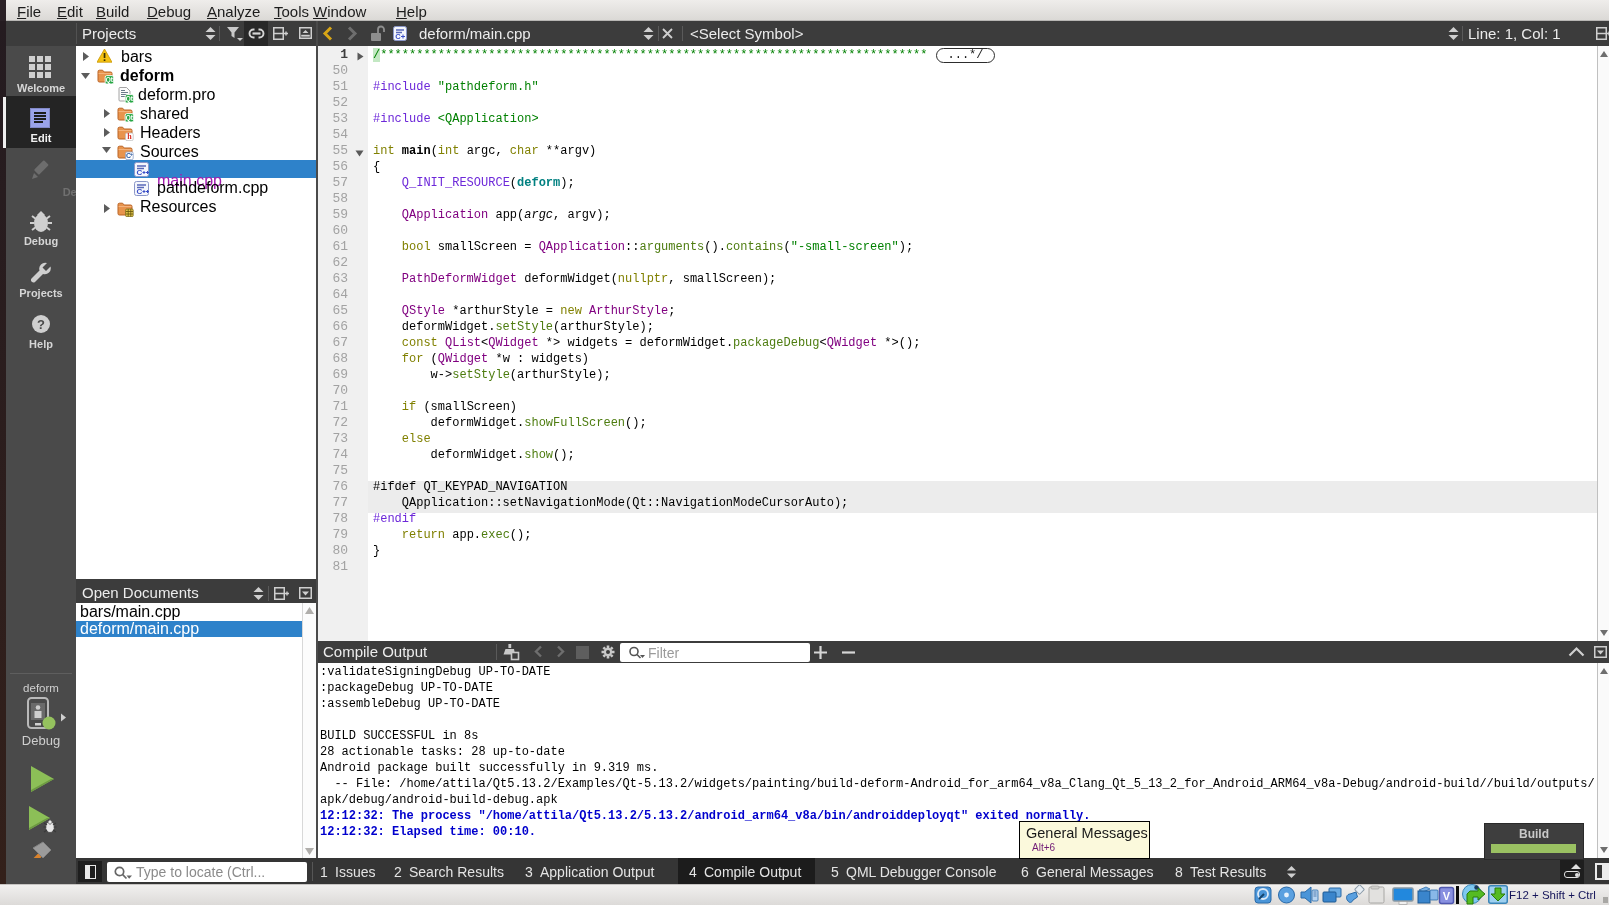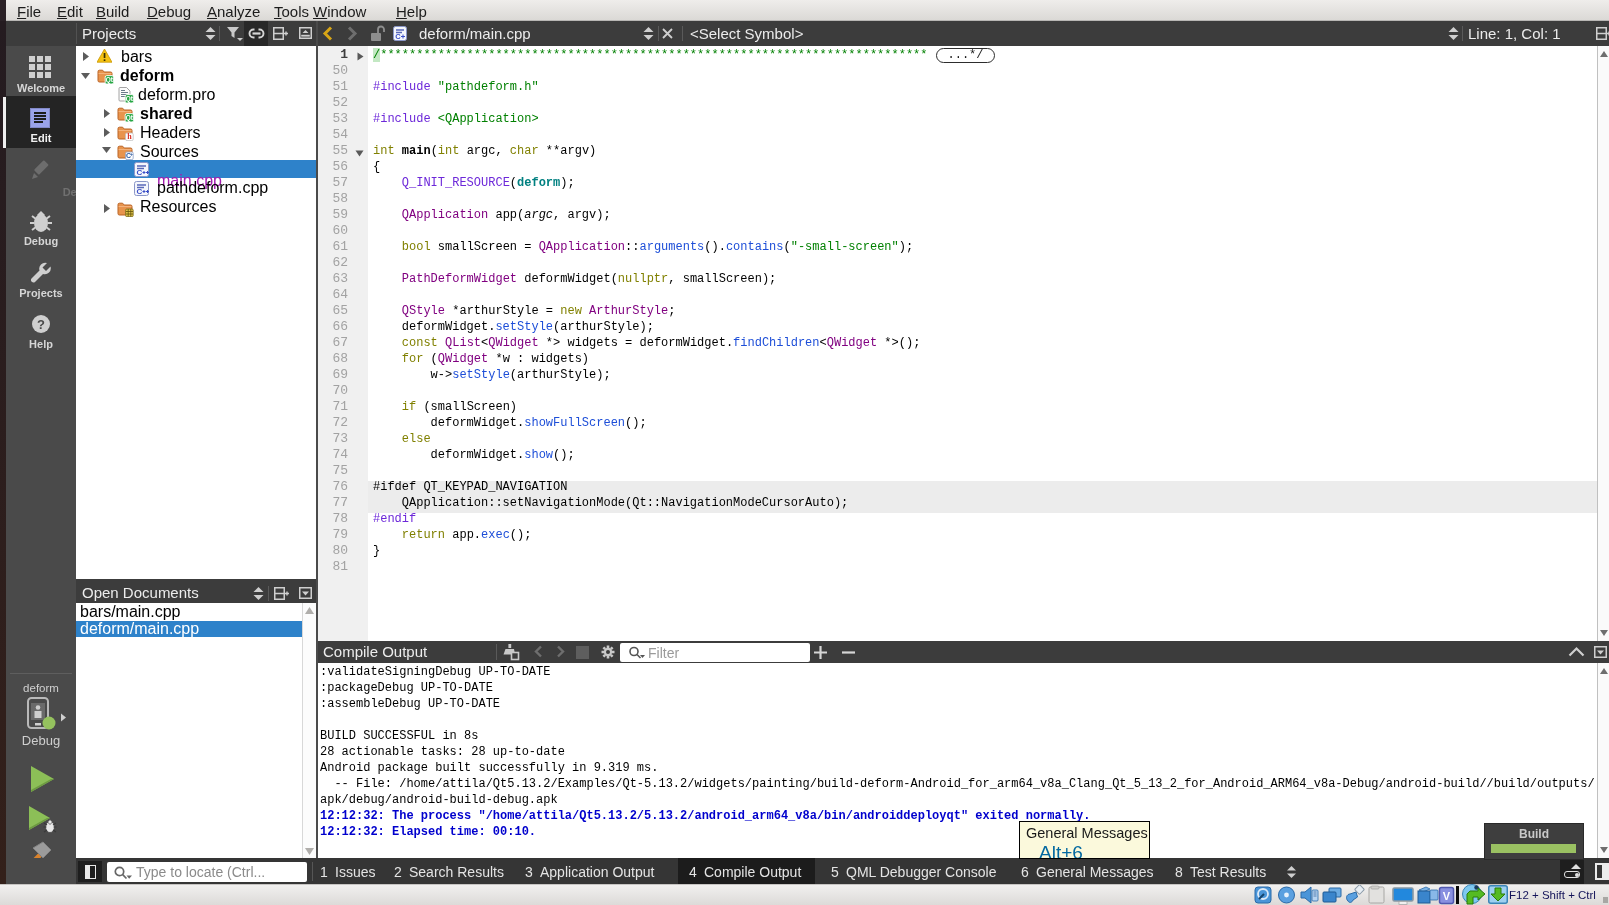--- a/index.html
+++ b/index.html
@@ -3,21 +3,21 @@
 <meta charset="utf-8">
 <style>
   * { margin:0; padding:0; box-sizing:border-box; }
   html,body { width:1609px; height:905px; overflow:hidden; background:#fff;
     font-family:"Liberation Sans", sans-serif; }
   #page { position:relative; width:1609px; height:905px; overflow:hidden; }
   .abs { position:absolute; }
   pre { font-family:"Liberation Mono", monospace; font-size:12px; line-height:16px; }
   .k { color:#808000; }
   .t { color:#800080; }
-  .f { color:#1d4ed8;text-align:center; }
+  .f { color:#4d7c0f;text-align:center; }
   .s { color:#008000; }
   .m { color:#6d28d9; }
   .te { color:#008080; font-weight:bold; }
   .b { font-weight:bold; }
   .it { font-style:italic; }
   .lbl { font-size:11px; font-weight:bold; color:#d6d6d6; text-align:center; width:70px; }
 </style>
 </head>
 <body>
 <div id="page">
@@ -224,21 +224,21 @@
 
     <svg class="abs" style="left:28px;top:62px;" width="6" height="9" viewBox="0 0 6 9">
         <path d="M0 0 L6 4.5 L0 9 Z" fill="#5c5c5c"></path>
       </svg>
     <svg class="abs" style="left:41px;top:59px;" width="17" height="16" viewBox="0 0 17 16">
       <path d="M1 3.6 Q1 2.2 2.4 2.2 L5.6 2.2 L7.3 4 L13.6 4 Q15 4 15 5.4 L15 12.6 Q15 14 13.6 14 L2.4 14 Q1 14 1 12.6 Z" fill="#e8944d" stroke="#b96325" stroke-width="1"></path>
       <path d="M1.6 5 L14.4 5 L14.4 6 L1.6 6 Z" fill="#f3b37e"></path>
       <rect x="8.2" y="7.6" width="8.4" height="8.4" rx="1.6" fill="#27a745" stroke="#fff" stroke-width="0.9"></rect>
       <text x="12.4" y="14" font-size="6.5" font-weight="bold" fill="#fff" text-anchor="middle" font-family="Liberation Sans">Qt</text>
     </svg>
-    <div class="abs" style="left:64px;top:57px;line-height:19px;font-weight:bold;">shared</div>
+    <div class="abs" style="left:64px;top:57px;line-height:19px;">shared</div>
 
     <svg class="abs" style="left:28px;top:81px;" width="6" height="9" viewBox="0 0 6 9">
         <path d="M0 0 L6 4.5 L0 9 Z" fill="#5c5c5c"></path>
       </svg>
     <svg class="abs" style="left:41px;top:78px;" width="17" height="16" viewBox="0 0 17 16">
       <path d="M1 3.6 Q1 2.2 2.4 2.2 L5.6 2.2 L7.3 4 L13.6 4 Q15 4 15 5.4 L15 12.6 Q15 14 13.6 14 L2.4 14 Q1 14 1 12.6 Z" fill="#e8944d" stroke="#b96325" stroke-width="1"></path>
       <path d="M1.6 5 L14.4 5 L14.4 6 L1.6 6 Z" fill="#f3b37e"></path>
       <rect x="8.6" y="8" width="7.6" height="7.6" rx="1.4" fill="#fff" stroke="#c0c0c0" stroke-width="0.8"></rect>
       <text x="12.4" y="14.2" font-size="8" font-weight="bold" fill="#d93025" text-anchor="middle" font-family="Liberation Serif">h</text>
     </svg>
@@ -371,21 +371,21 @@
     <span class="m">Q_INIT_RESOURCE</span>(<span class="te">deform</span>);
 
     <span class="t">QApplication</span> app(<span class="it">argc</span>, argv);
 
     <span class="k">bool</span> smallScreen = <span class="t">QApplication</span>::<span class="f">arguments</span>().<span class="f">contains</span>(<span class="s">"-small-screen"</span>);
 
     <span class="t">PathDeformWidget</span> deformWidget(<span class="k">nullptr</span>, smallScreen);
 
     <span class="t">QStyle</span> *arthurStyle = <span class="k">new</span> <span class="t">ArthurStyle</span>;
     deformWidget.<span class="f">setStyle</span>(arthurStyle);
-    <span class="k">const</span> <span class="t">QList</span>&lt;<span class="t">QWidget</span> *&gt; widgets = deformWidget.<span class="f">findChildren</span>&lt;<span class="t">QWidget</span> *&gt;();
+    <span class="k">const</span> <span class="t">QList</span>&lt;<span class="t">QWidget</span> *&gt; widgets = deformWidget.<span class="f">packageDebug</span>&lt;<span class="t">QWidget</span> *&gt;();
     <span class="k">for</span> (<span class="t">QWidget</span> *w : widgets)
         w-&gt;<span class="f">setStyle</span>(arthurStyle);
 
     <span class="k">if</span> (smallScreen)
         deformWidget.<span class="f">showFullScreen</span>();
     <span class="k">else</span>
         deformWidget.<span class="f">show</span>();
 
 #ifdef QT_KEYPAD_NAVIGATION
     QApplication::setNavigationMode(Qt::NavigationModeCursorAuto);
@@ -509,21 +509,21 @@
 
   <div class="abs" style="left:6px;top:858px;width:70px;height:26px;background:#4a4a4a;"></div>
 
   <div class="abs" style="left:1484px;top:823px;width:100px;height:37px;background:#3e3e3e;border:1px solid #2a2a2a;">
     <div style="text-align:center;font-size:12px;font-weight:bold;color:#c9c9c9;margin-top:3px;">Build</div>
     <div style="margin:3px 7px 0 6px;height:9px;background:#9ac162;"></div>
   </div>
 
   <div class="abs" style="left:1019px;top:821px;width:131px;height:38px;background:#fbf9dc;border:1px solid #000;white-space:nowrap;overflow:hidden;">
     <div style="margin:3px 0 0 6px;font-size:14.5px;color:#1a1a1a;">General Messages</div>
-    <div style="margin:1px 0 0 19px;font-size:19px;color:#0369a1;">Alt+6</div>
+    <div style="margin:1px 0 0 12px;font-size:10px;color:#701a75;">Alt+6</div>
   </div>
 
   <div class="abs" id="taskbar" style="left:0;top:884px;width:1609px;height:21px;background:linear-gradient(#f1f0ef,#dcdad8);border-top:1px solid #c6c4c2;"></div>
 
   <svg class="abs" style="left:1254px;top:886px;" width="19" height="18" viewBox="0 0 19 18">
     <rect x="1" y="1" width="16" height="16" rx="3" fill="#4a95d8" stroke="#2a6aa8" stroke-width="1"></rect>
     <circle cx="9" cy="8" r="5" fill="none" stroke="#dceaf8" stroke-width="1.8"></circle>
     <path d="M5 13 L10 8" stroke="#16456e" stroke-width="2"></path>
   </svg>
   <svg class="abs" style="left:1277px;top:886px;" width="19" height="18" viewBox="0 0 19 18">

